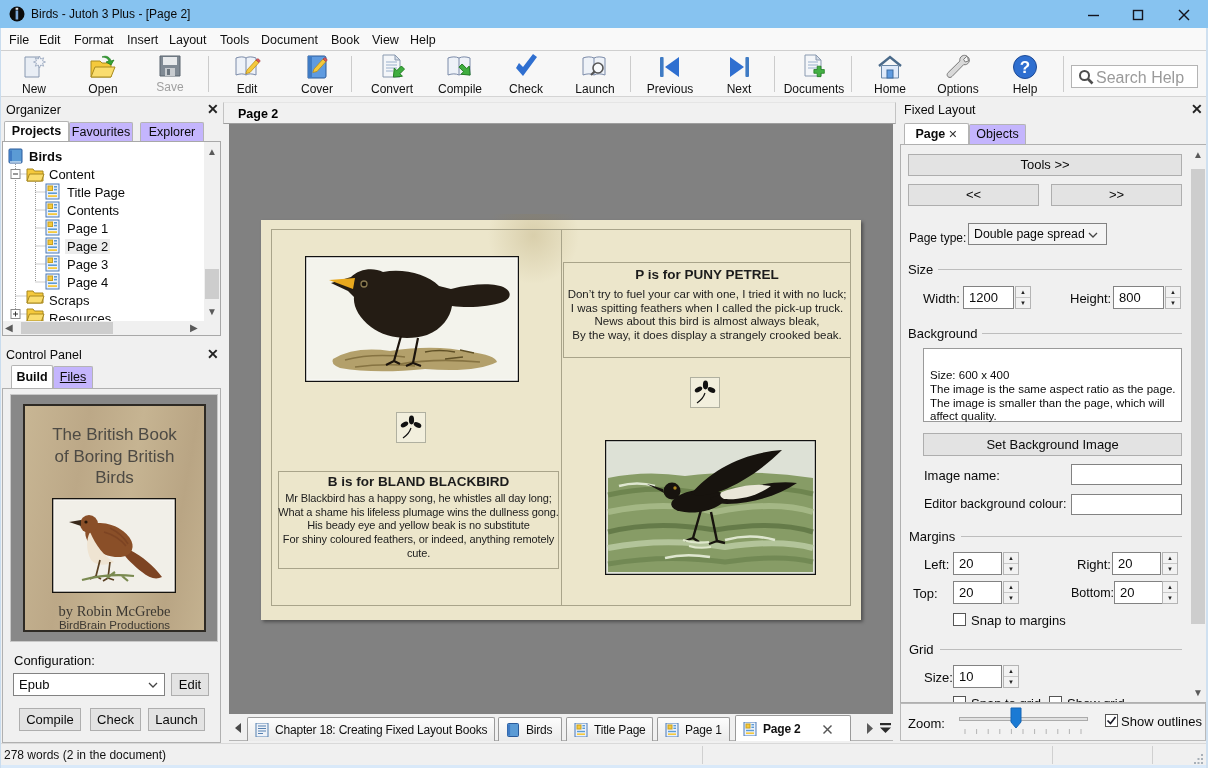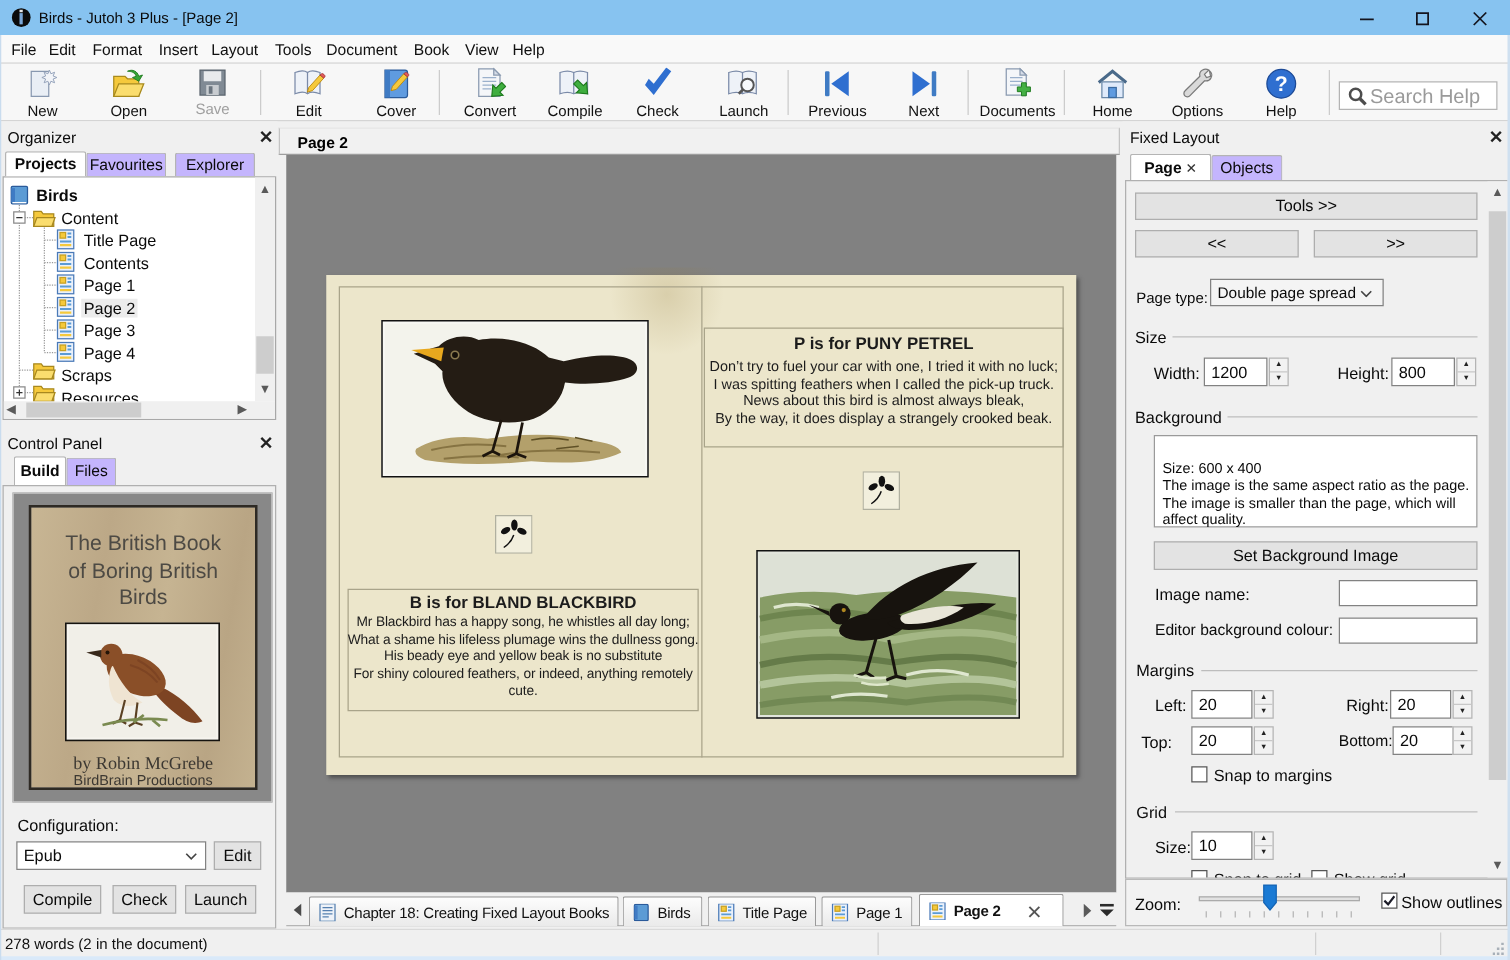--- a/index.html
+++ b/index.html
@@ -359,21 +359,21 @@
     <div class="sbarrow" style="left:2px;top:2px;">◀</div>
     <div class="sbthumb" style="left:18px;top:1px;width:92px;height:12px;"></div>
     <div class="sbarrow" style="left:187px;top:2px;">▶</div>
   </div>
   <div class="sb" style="left:201px;top:179px;width:16px;height:14px;"></div>
 </div>
 
 <div class="abs paneh" style="left:6px;top:348px">Control Panel</div>
 <div class="closex" style="left:207px;top:346px">✕</div>
 <div class="tab active" style="left:11px;top:365px;width:42px;height:23px;line-height:22px;z-index:2">Build</div>
-<div class="tab" style="left:53px;top:366px;width:40px;height:22px;line-height:21px;">Files</div>
+<div class="tab" style="left:53px;top:366px;width:40px;height:22px;line-height:21px;text-decoration:underline;">Files</div>
 <div class="abs" style="left:2px;top:388px;width:219px;height:355px;background:#f0f0f0;border:1px solid #b0b0b0;"></div>
 
 <div class="abs" style="left:10px;top:394px;width:208px;height:248px;background:#888888;border:1px solid #c8c8c8;">
   <div class="abs" style="left:12px;top:9px;width:183px;height:228px;background:linear-gradient(100deg,#c8b694 0%,#bca887 30%,#c6b492 55%,#b9a584 80%,#c4b290 100%);border:2px solid #2e2a24;overflow:hidden;">
     <div class="abs" style="left:0;top:18px;width:100%;text-align:center;font-size:17px;line-height:21.5px;color:#4d4a44;">The British Book<br>of Boring British<br>Birds</div>
     <svg class="abs" style="left:27px;top:92px" width="124" height="95" viewBox="0 0 124 95">
       <rect x="0" y="0" width="124" height="95" fill="#f6f4ef" stroke="#15130f" stroke-width="2.6"></rect>
       <rect x="3" y="3" width="118" height="89" fill="#f1efe8"></rect>
       <path d="M78 52 C90 58 102 68 110 79 C104 82 97 80 90 74 C82 68 74 60 70 54z" fill="#7d4423"></path>
       <ellipse cx="57" cy="42" rx="25" ry="15" fill="#8a4f28" transform="rotate(24 57 42)"></ellipse>

